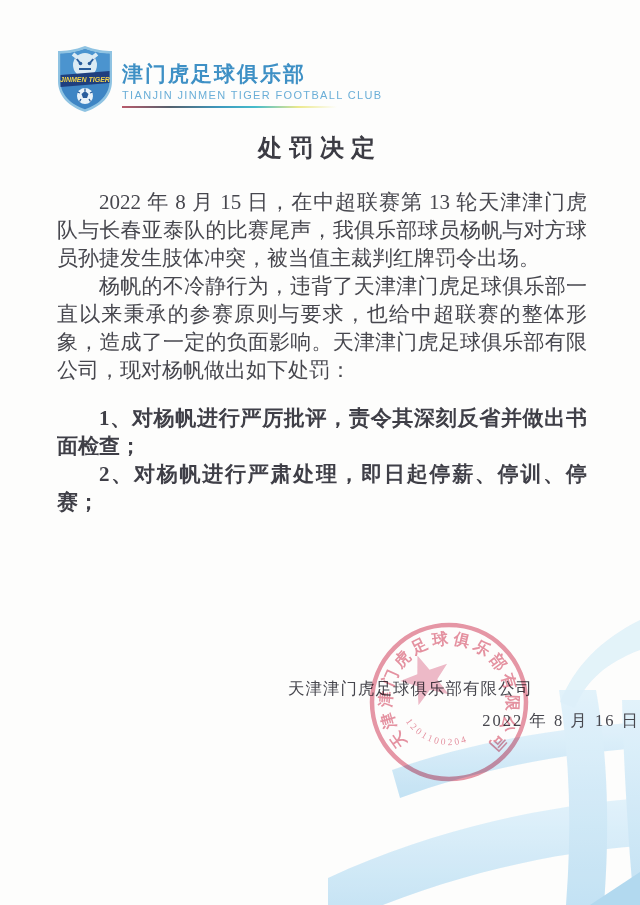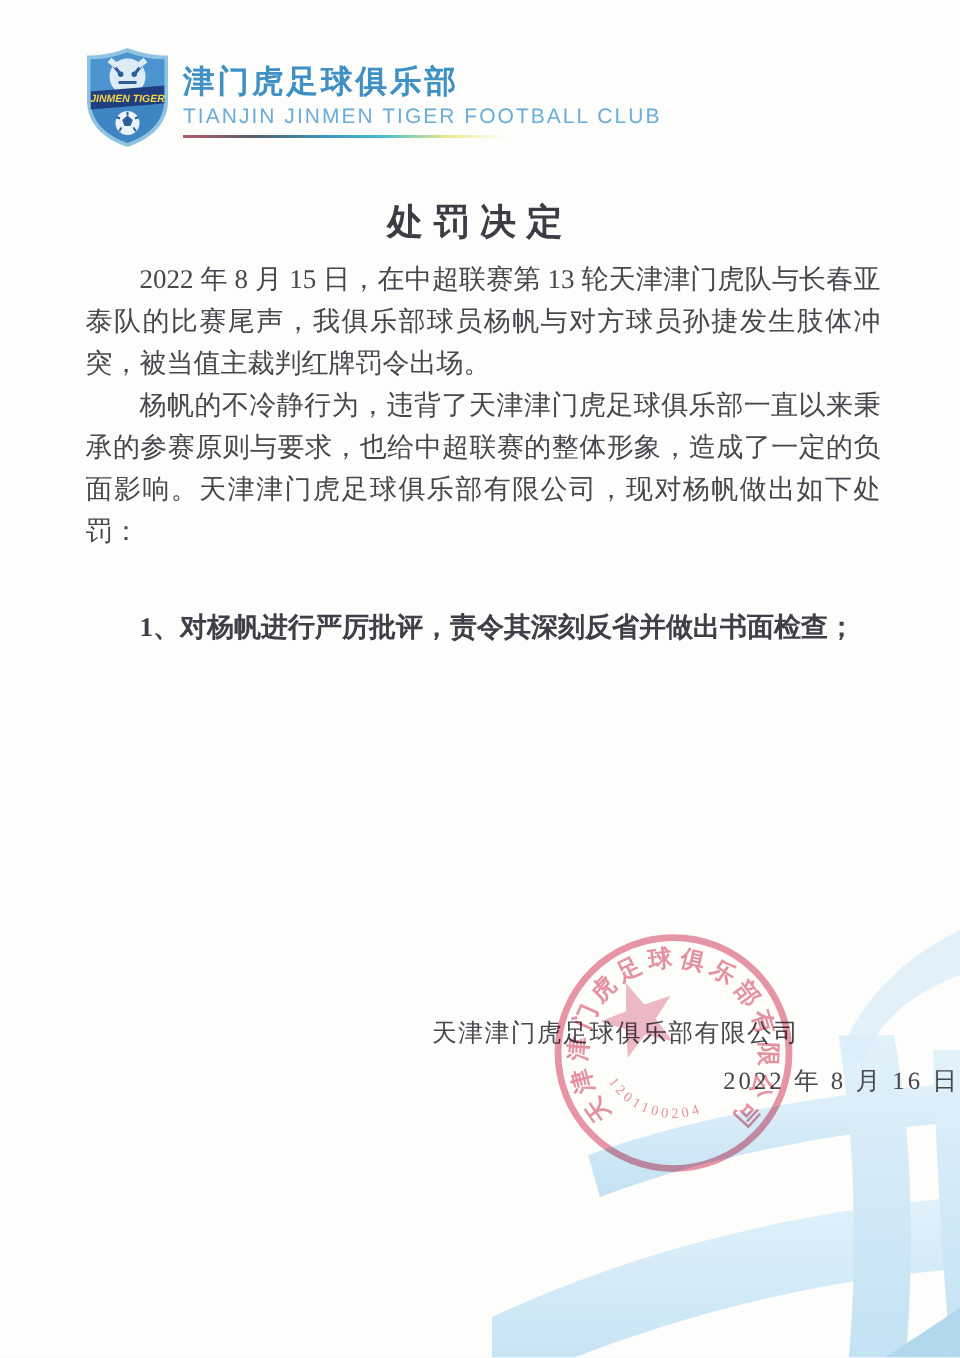--- a/index.html
+++ b/index.html
@@ -15,50 +15,50 @@
     background:#fdfdfc;
     overflow:hidden;
   }
   
   .watermark{
     position:absolute;left:0;top:0;width:640px;height:905px;
     pointer-events:none;
   }
   
   .logo-row{
-    position:absolute;left:56px;top:31px;
-    display:flex;align-items:flex-start;
+    position:absolute;left:56px;top:45px;
+    display:flex;align-items:center;
     font-family:"Liberation Sans","DejaVu Sans",sans-serif;
   }
   .badge{width:58px;height:68px;flex:0 0 auto;}
   .logo-names{margin-left:8px;padding-top:12px;}
   .logo-zh{
     font-size:21px;font-weight:bold;letter-spacing:2px;line-height:1.1;
   }
   .logo-en{
-    font-size:14px;letter-spacing:1.35px;margin-top:3px;white-space:nowrap;
+    font-size:11px;letter-spacing:1.35px;margin-top:3px;white-space:nowrap;
   }
   .logo-divider{
     margin-top:5px;height:2px;width:215px;
     background:linear-gradient(90deg,#b95a6b 0%,#55606c 22%,#3d98bd 45%,#46bccb 62%,#ece98d 82%,rgba(236,233,141,0) 100%);
   }
   
   .doc-title{
     position:absolute;left:0;top:132px;width:640px;
     text-align:center;
     font-size:24px;font-weight:bold;letter-spacing:7px;
     color:#3c3c44;
   }
   .doc-body{
-    position:absolute;left:57px;top:172px;width:530px;
-    font-size:18px;line-height:28px;color:#47474e;
+    position:absolute;left:57px;top:188px;width:530px;
+    font-size:21px;line-height:28px;color:#47474e;
     text-align:justify;
   }
   .doc-body p{margin:0;text-indent:2em;}
-  .penalties{margin-top:36px;margin-bottom:24px;}
+  .penalties{margin-top:20px;margin-bottom:24px;}
   .penalty{
     font-weight:bold;color:#3f3f47;
     text-indent:1.55em;
   }
   .signature-block{
     position:absolute;right:0;top:678px;width:640px;
     font-size:16.5px;color:#47474e;
     text-align:right;
   }
   .signature-line{padding-right:107px;letter-spacing:1px;}
@@ -115,20 +115,21 @@
     </div>
   </div>
 
   <div class="doc-title">处罚决定</div>
 
   <div class="doc-body">
     <p>2022 年 8 月 15 日，在中超联赛第 13 轮天津津门虎队与长春亚泰队的比赛尾声，我俱乐部球员杨帆与对方球员孙捷发生肢体冲突，被当值主裁判红牌罚令出场。</p>
     <p>杨帆的不冷静行为，违背了天津津门虎足球俱乐部一直以来秉承的参赛原则与要求，也给中超联赛的整体形象，造成了一定的负面影响。天津津门虎足球俱乐部有限公司，现对杨帆做出如下处罚：</p>
     <div class="penalties">
       <p class="penalty">1、对杨帆进行严厉批评，责令其深刻反省并做出书面检查；</p>
+      <p class="penalty">2、对杨帆进行严肃处理，即日起停薪、停训、停赛；</p>
     </div>
   </div>
 
   <div class="signature-block">
     <div class="signature-line">天津津门虎足球俱乐部有限公司</div>
     <div class="date-line">2022 年 8 月 16 日</div>
   </div>
 
   <svg class="seal" viewBox="0 0 172 172" xmlns="http://www.w3.org/2000/svg">
     <g opacity="0.82">

